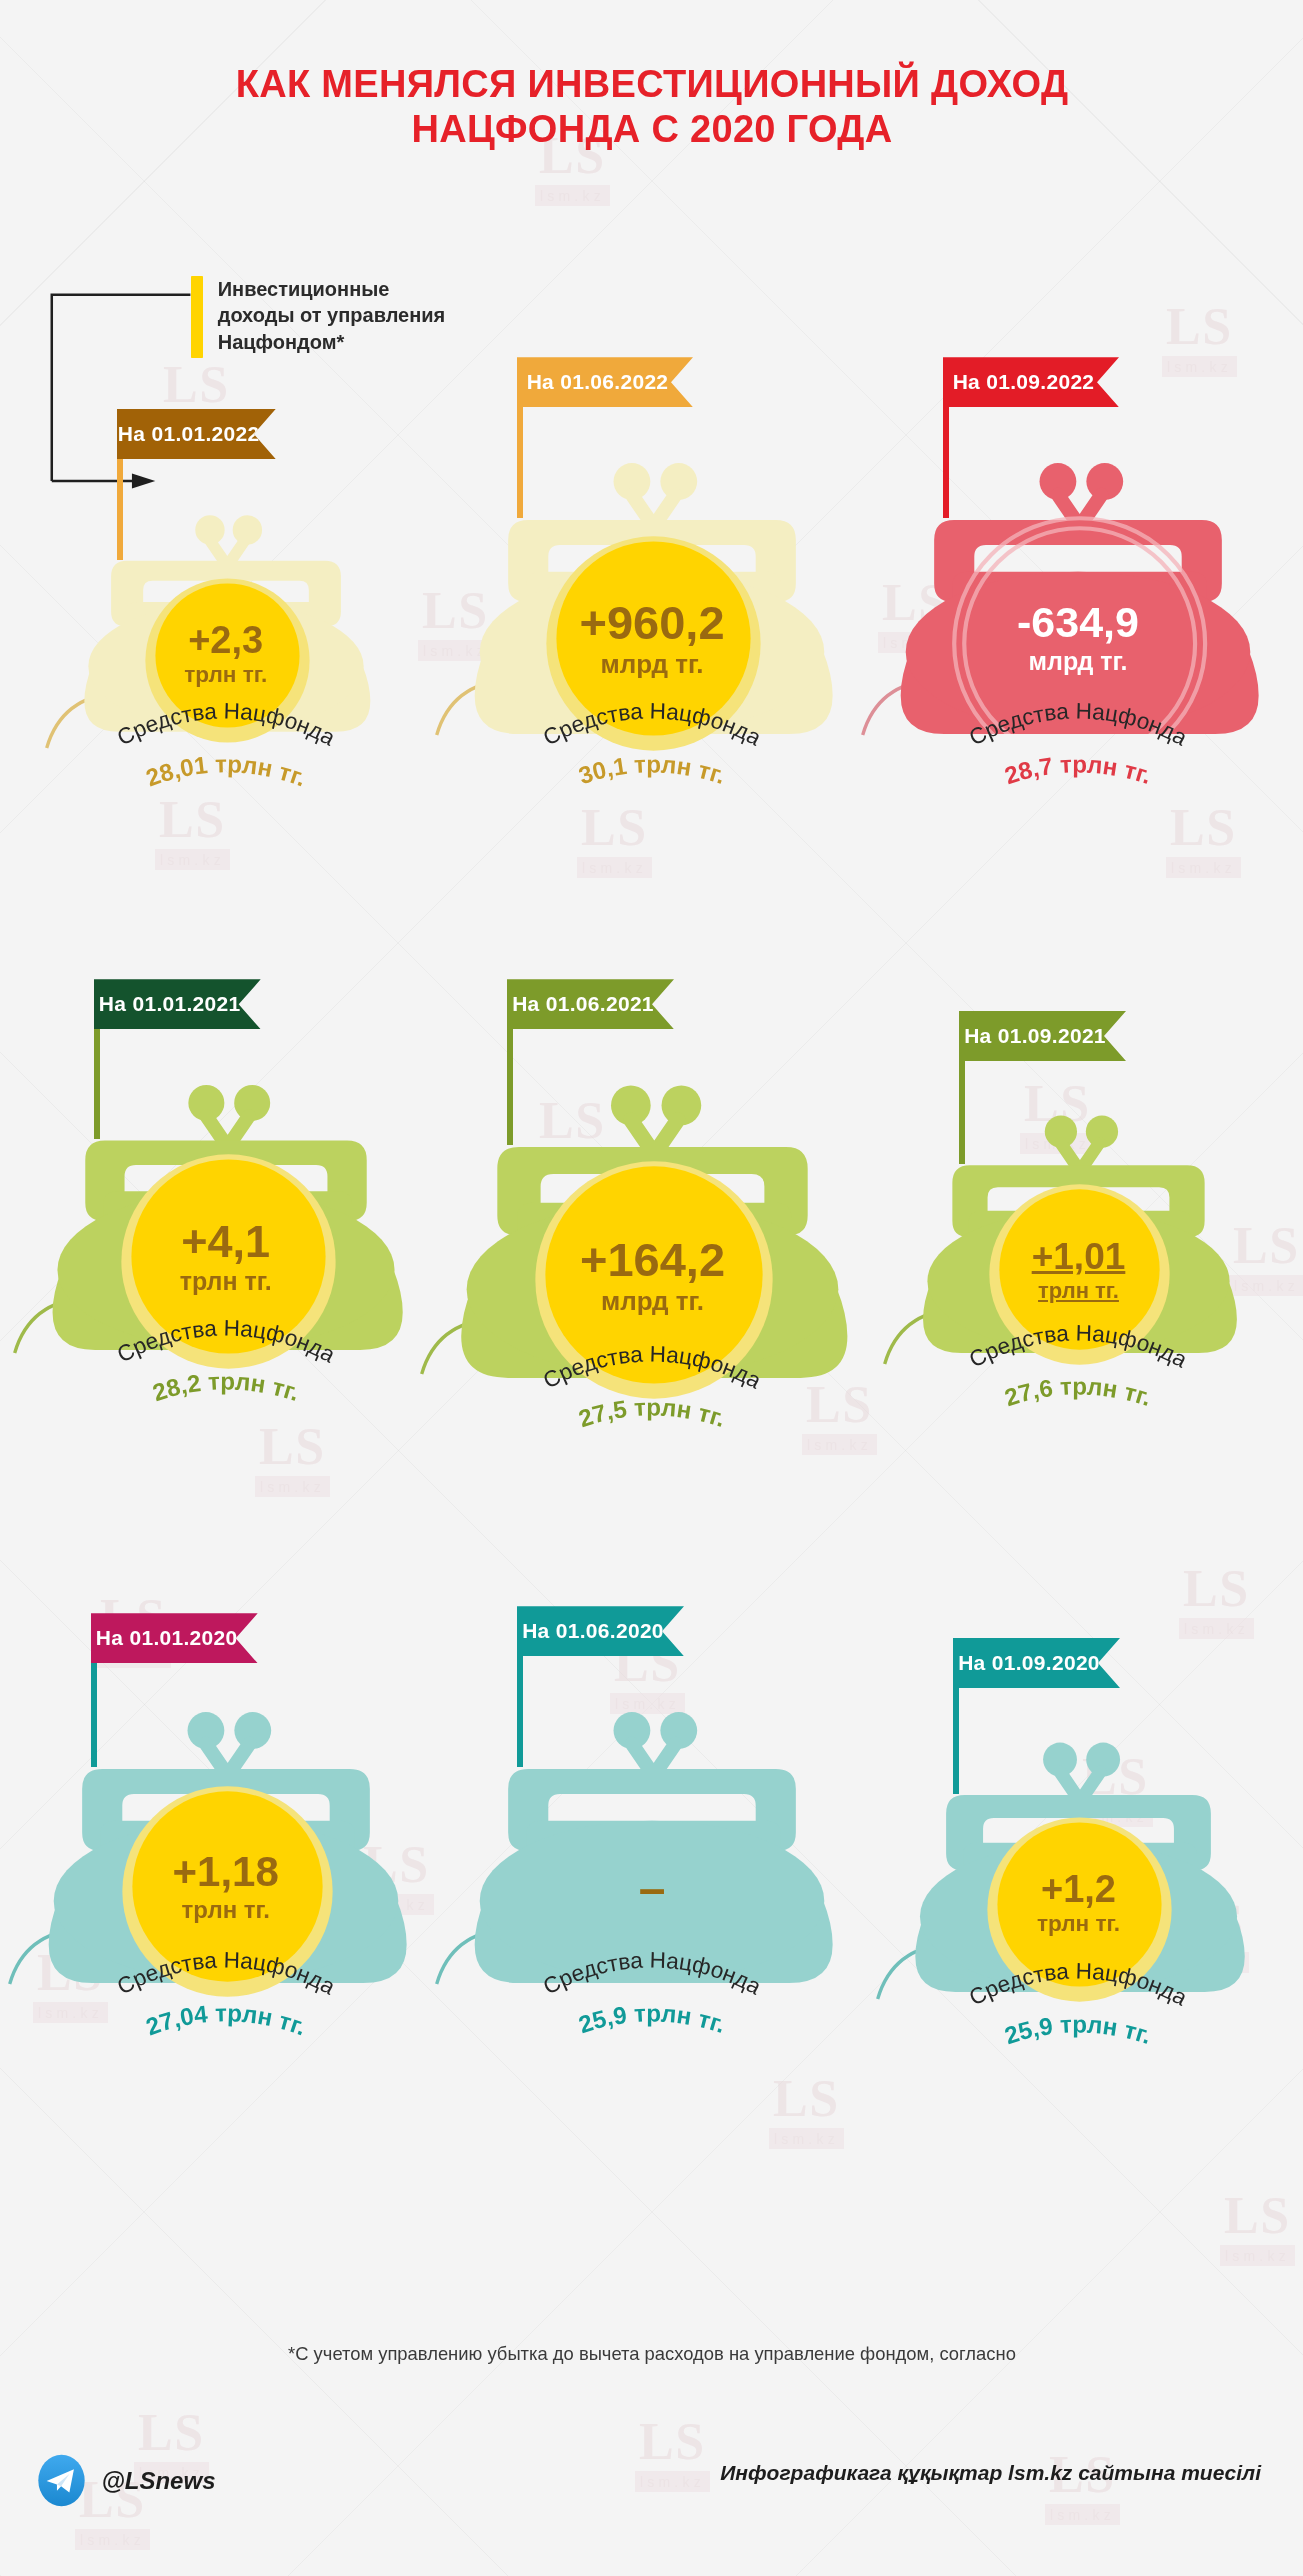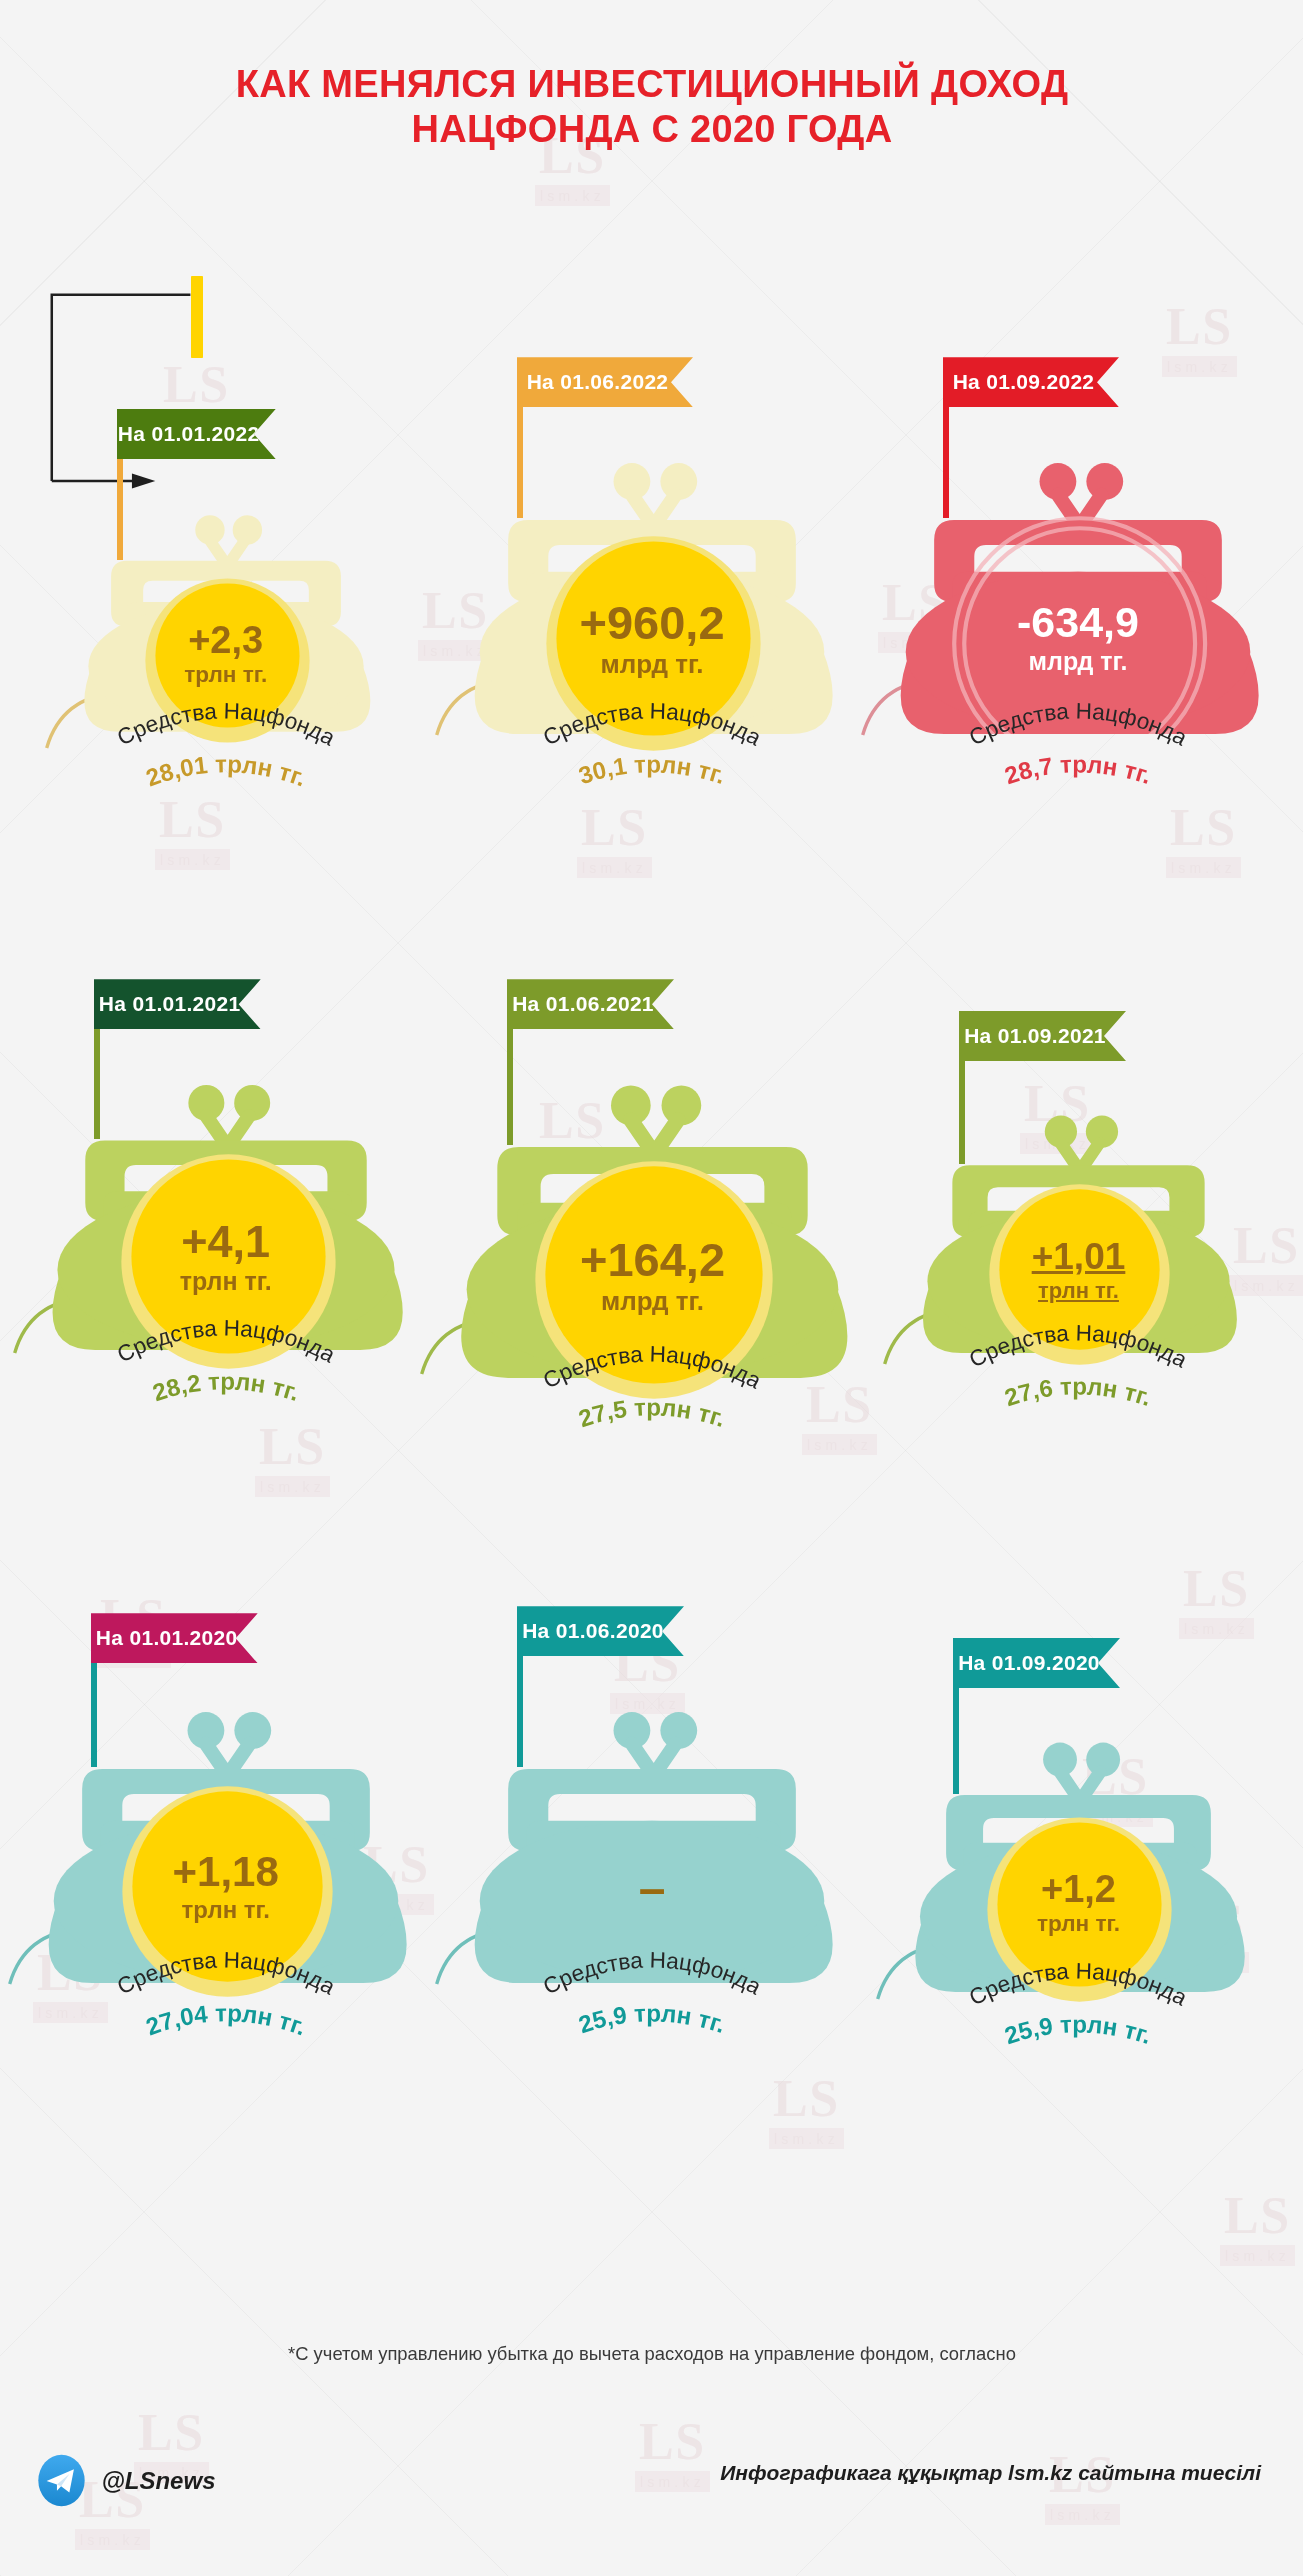--- a/index.html
+++ b/index.html
@@ -172,31 +172,34 @@
 </h1>
 
 <svg id="legend-connector" viewBox="0 0 400 350" width="334" height="293">
   <path d="M 228 52 L 62 52 L 62 275" fill="none" stroke="#1f1f1f" stroke-width="3"></path>
   <path d="M 62 275 L 160 275" fill="none" stroke="#1f1f1f" stroke-width="3"></path>
   <path d="M 158 266 L 186 275 L 158 284 Z" fill="#1f1f1f"></path>
 </svg>
 
 <div id="legend">
   <div class="bar"></div>
+  <div class="txt">Инвестиционные
+доходы от управления
+Нацфондом*</div>
 </div>
 
 <div class="row" id="row-2022">
     <div class="cell c0">
       <svg style="position:absolute; left:23.4px; top:317px;" width="92" height="77" viewBox="0 0 110 92">
         <path d="M8 86 q18 -62 86 -66" fill="none" stroke="#e0c274" stroke-width="4"></path>
         <path d="M84 8 L104 19 L82 30 Z" fill="#e0c274"></path>
       </svg>
       <div class="flag" style="color:#f0a93b">
         <div class="pole" style="left:100px; top:99px; height:102px; background:#f0a93b;"></div>
-        <div class="ribbon" style="left:100px; top:50px; width:159px; background:#4d7c0f;">
+        <div class="ribbon" style="left:100px; top:50px; width:159px; background:#a16207;">
           <span>На 01.01.2022</span>
         </div>
       </div>
       <div class="purse-wrap" style="top:152px; left:62px; width:294px;">
         
   <svg width="294" height="221" viewBox="0 0 440 330">
 
     <circle cx="196" cy="28" r="22" fill="#f4eec2"></circle>
     <circle cx="252" cy="28" r="22" fill="#f4eec2"></circle>
     <path d="M196 44 L222 82 L248 44" stroke="#f4eec2" stroke-width="17" fill="none" stroke-linecap="round" stroke-linejoin="round"></path>

